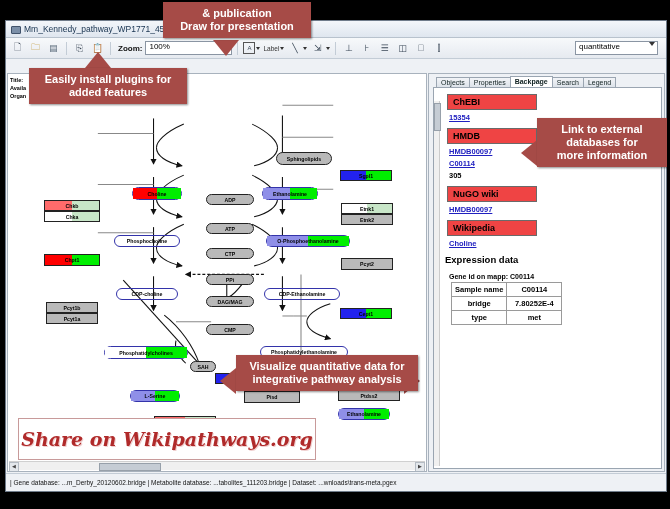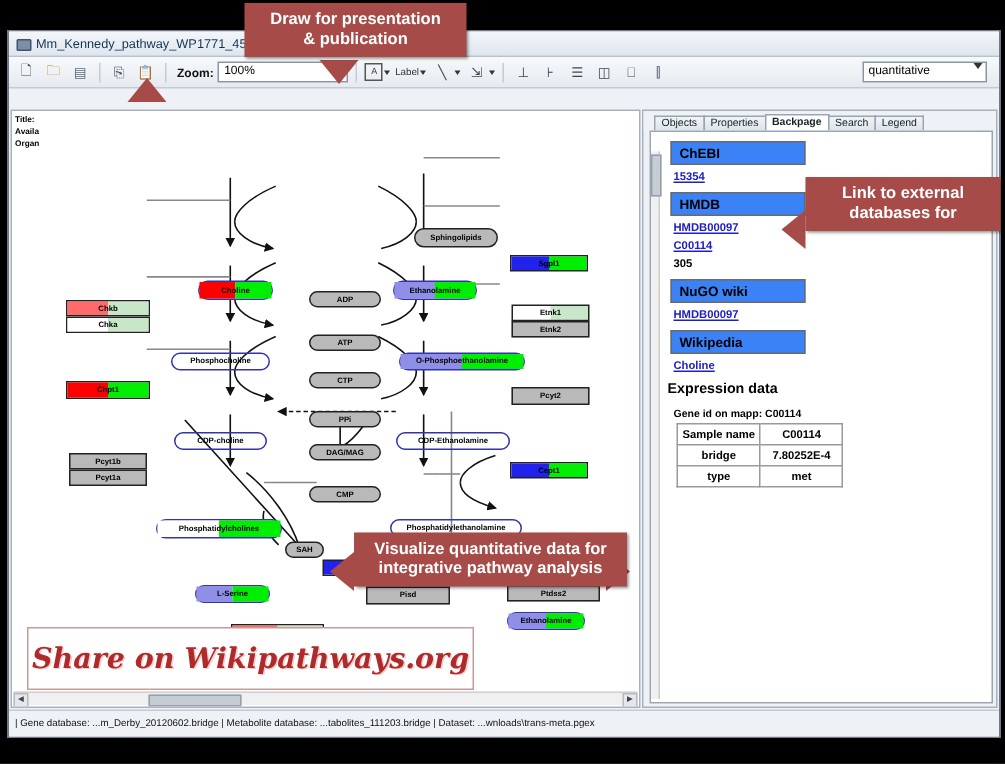--- a/index.html
+++ b/index.html
@@ -47,21 +47,21 @@
   
   .metalbl{position:absolute;left:2px;font-size:5.5px;color:#000;font-weight:bold;}
 
   
   .tabs{height:13px;display:flex;align-items:flex-end;padding-left:7px;background:#eef1f5;}
   .tab{font-size:7px;padding:1.5px 4px 1px;border:1px solid #9aa5b1;border-bottom:none;
        background:linear-gradient(#f2f4f7,#dde3ea);color:#122;margin-right:-1px;}
   .tab.active{background:#fff;font-weight:bold;padding-bottom:2px;}
   .panelbody{flex:1;background:#fff;border:1px solid #9aa5b1;margin:0 2px 2px 4px;position:relative;
              overflow:hidden;}
-  .dbbox{margin:6px 0 0 7px;border:1px solid #6a6a6a;background:#3b82f6;padding:2px 5px;
+  .dbbox{margin:6px 0 0 7px;border:1px solid #6a6a6a;background:#ef4444;padding:2px 5px;
          font-size:9px;font-weight:bold;color:#000;display:inline-block;min-width:78px;}
   .dblink{margin:3px 0 0 9px;font-size:7.5px;color:#2020c0;font-weight:bold;display:block;}
   .dbplain{margin:3px 0 0 9px;font-size:7.5px;color:#000;font-weight:bold;display:block;}
   .exprhdr{margin:6px 0 0 5px;font-size:9.5px;font-weight:bold;color:#000;}
   .geneid{margin:8px 0 2px 9px;font-size:7px;font-weight:bold;color:#000;}
   table.expr{margin-left:11px;border-collapse:collapse;}
   table.expr td{border:1px solid #9a9a9a;font-size:7.5px;font-weight:bold;text-align:center;
                 padding:2px 3px;min-width:48px;color:#000;background:#fff;}
 
   
@@ -425,30 +425,35 @@
         </div>
       </div>
     </div>
 
     <div class="statusbar">
       <div class="txt">| Gene database: ...m_Derby_20120602.bridge | Metabolite database: ...tabolites_111203.bridge | Dataset: ...wnloads\trans-meta.pgex</div>
     </div>
   </div>
 
   <div class="callout" style="left:163px;top:2px;width:134px;">
+      <div>&amp; publication</div>
       <div>Draw for presentation</div>
-      <div>&amp; publication</div>
     </div>
   <div class="arrow arr-down" style="left:213px;top:40px;"></div>
 
+  <div class="callout" style="left:29px;top:68px;width:144px;">
+      <div>Easily install plugins for</div>
+      <div>added features</div>
+    </div>
   <div class="arrow arr-up" style="left:85px;top:52px;"></div>
 
   <div class="callout" style="left:537px;top:118px;width:116px;">
       <div>Link  to external</div>
       <div>databases  for</div>
+      <div>more information</div>
     </div>
   <div class="arrow arr-left" style="left:521px;top:140px;"></div>
 
   <div class="callout" style="left:236px;top:355px;width:168px;">
       <div>Visualize quantitative data  for</div>
       <div>integrative pathway analysis</div>
     </div>
   <div class="arrow arr-left" style="left:220px;top:368px;"></div>
   <div class="arrow arr-right" style="left:404px;top:368px;"></div>
 

